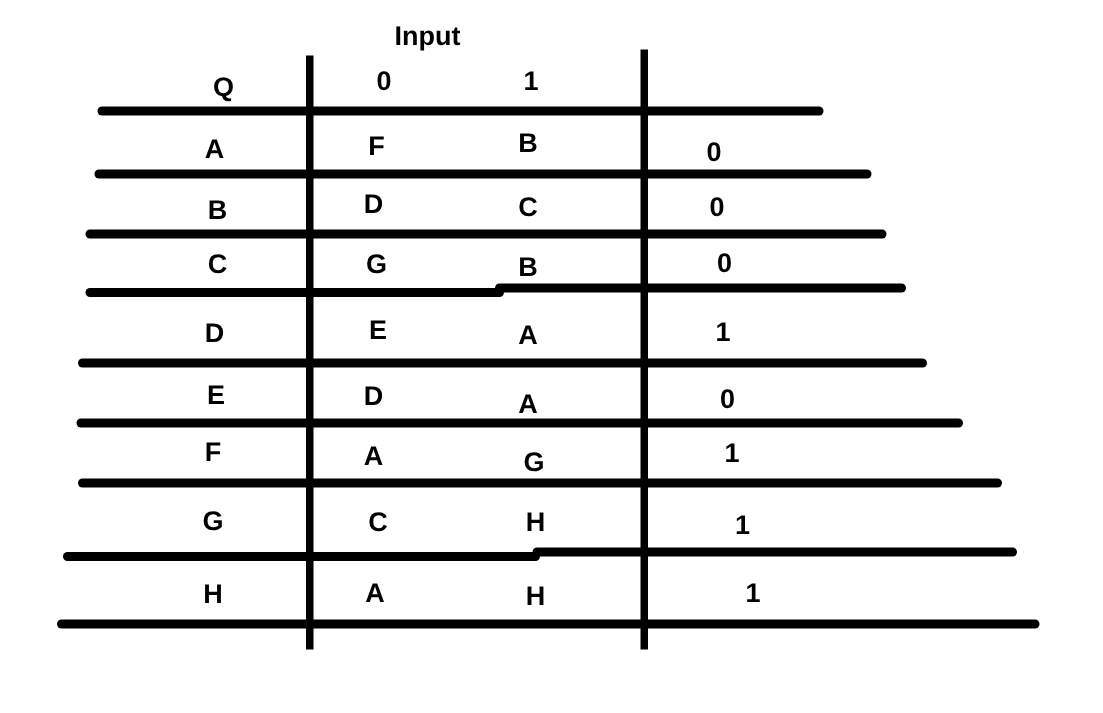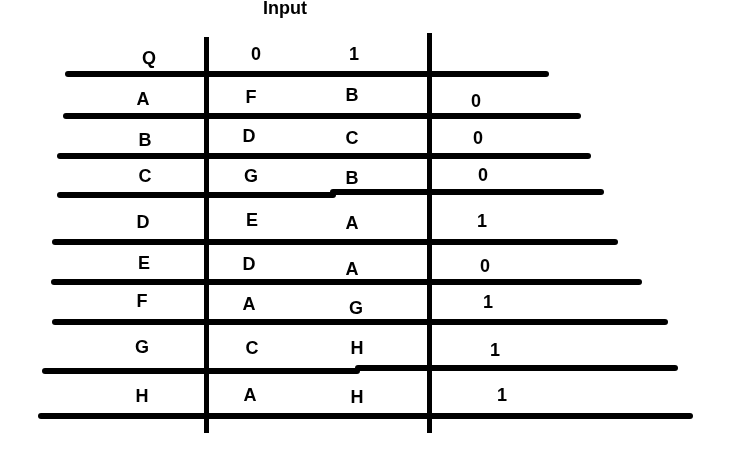--- a/index.html
+++ b/index.html
@@ -34,21 +34,21 @@
     position: absolute;
     width: 5px;
     background: #000000;
   }
 </style>
 </head>
 <body>
 
 <div class="canvas">
 
-  <div class="label" style="left:285px;top:8px">Input</div>
+  <div class="label" style="left:285px;top:24px">Input</div>
   <div class="label" style="left:149px;top:58px">Q</div>
   <div class="label" style="left:256px;top:54px">0</div>
   <div class="label" style="left:354px;top:54px">1</div>
 
   <div class="vline" style="left:204px;top:37px;height:396px"></div>
   <div class="vline" style="left:427px;top:33px;height:400px"></div>
 
   <div class="hline" style="left:65px;top:71px;width:484px"></div>
   <div class="hline" style="left:63px;top:113px;width:518px"></div>
   <div class="hline" style="left:57px;top:153px;width:534px"></div>

